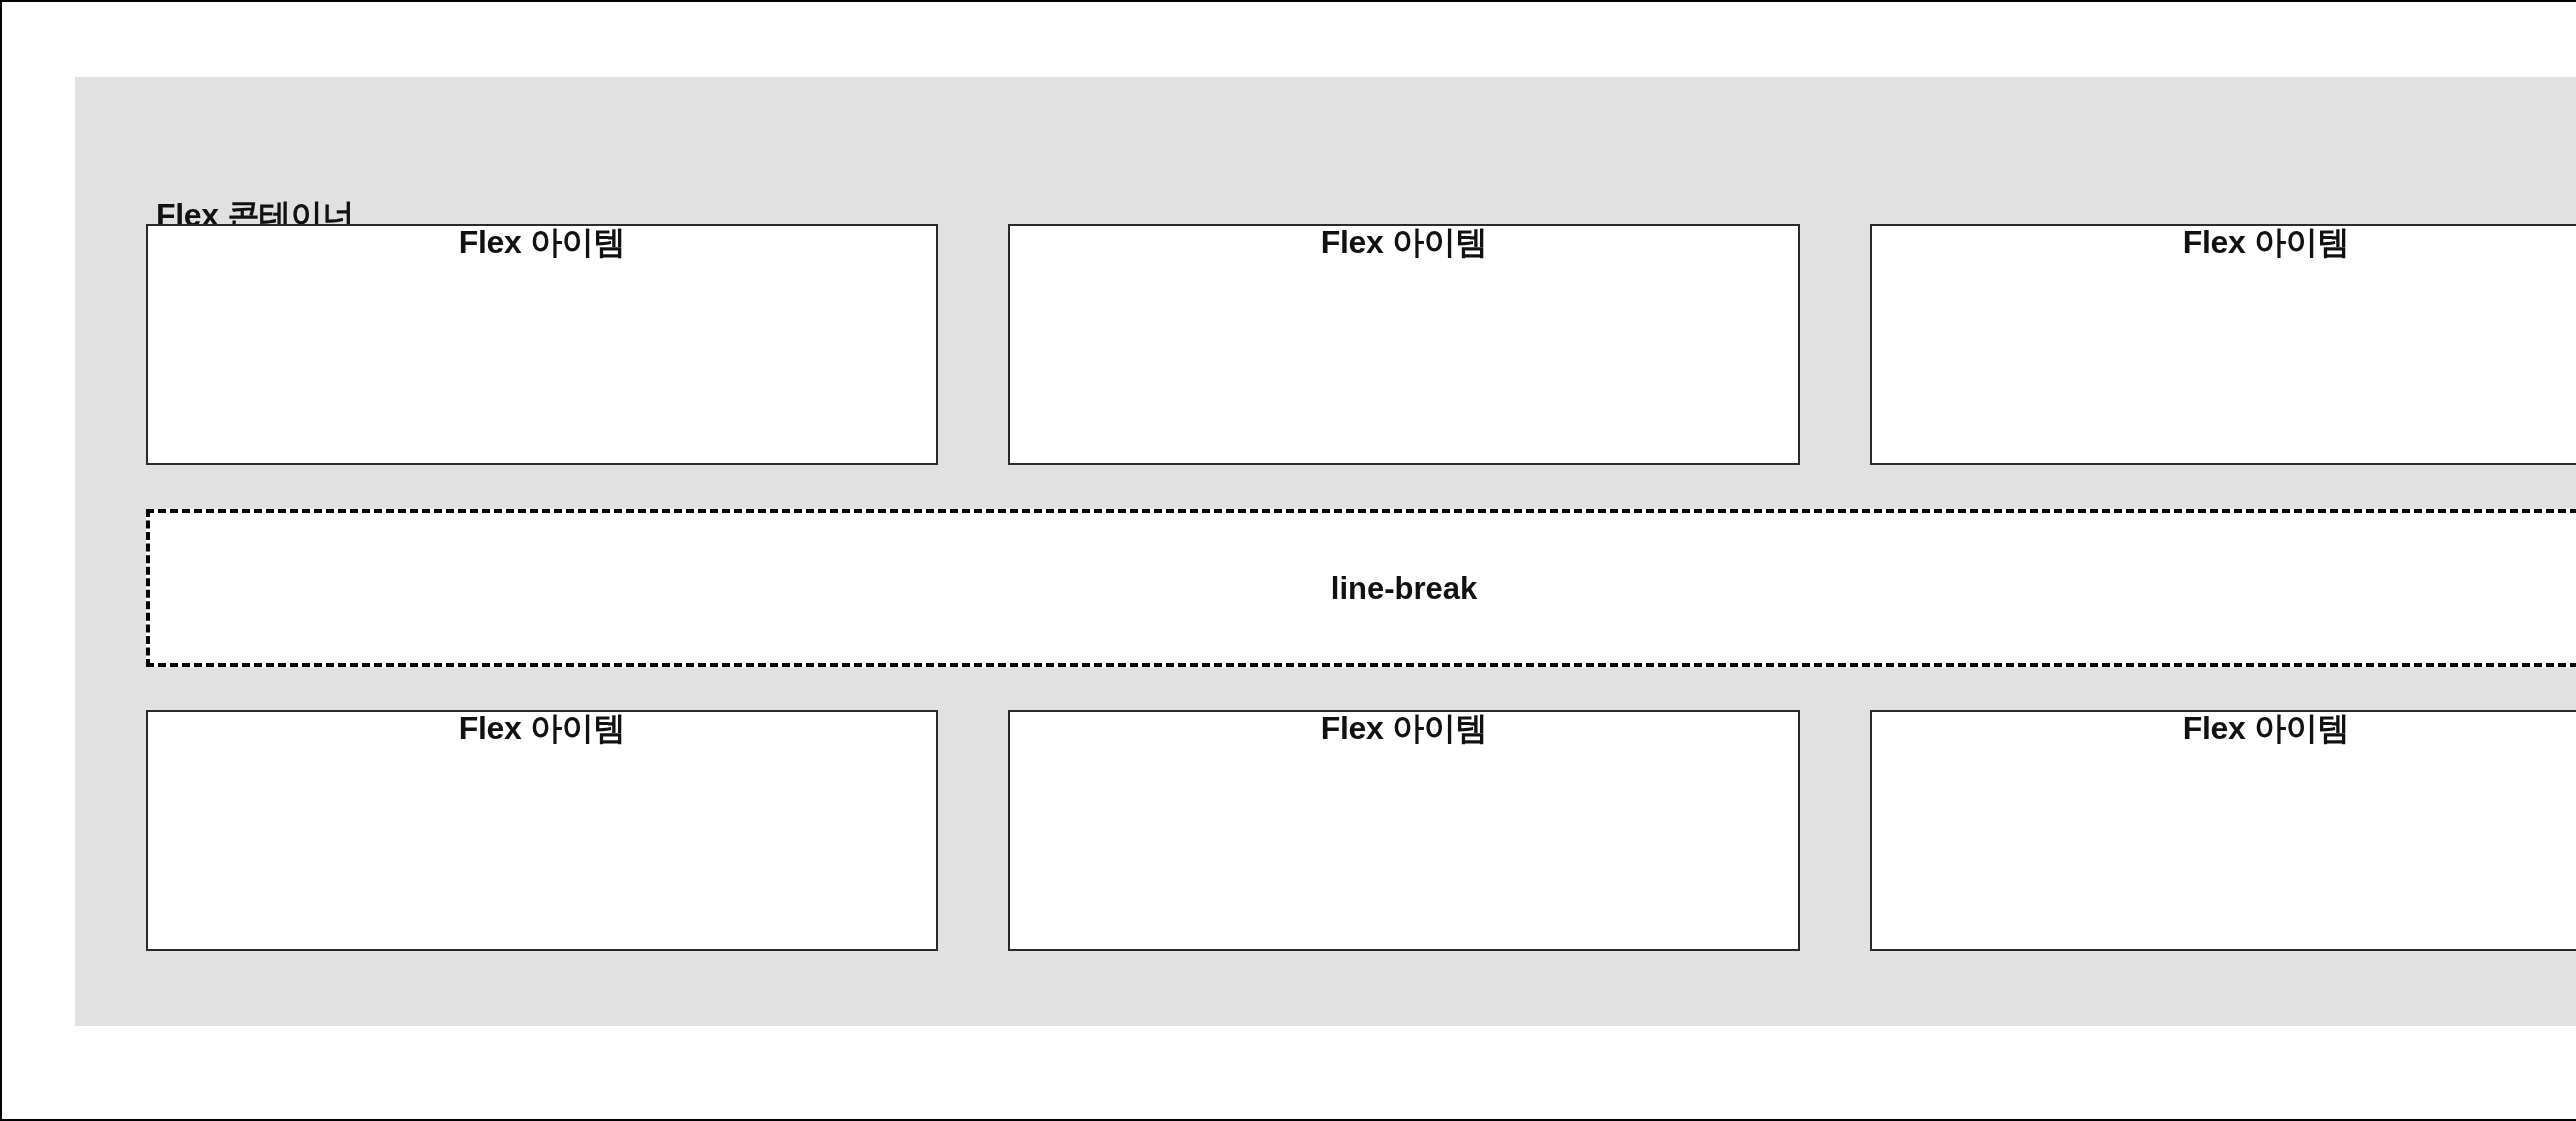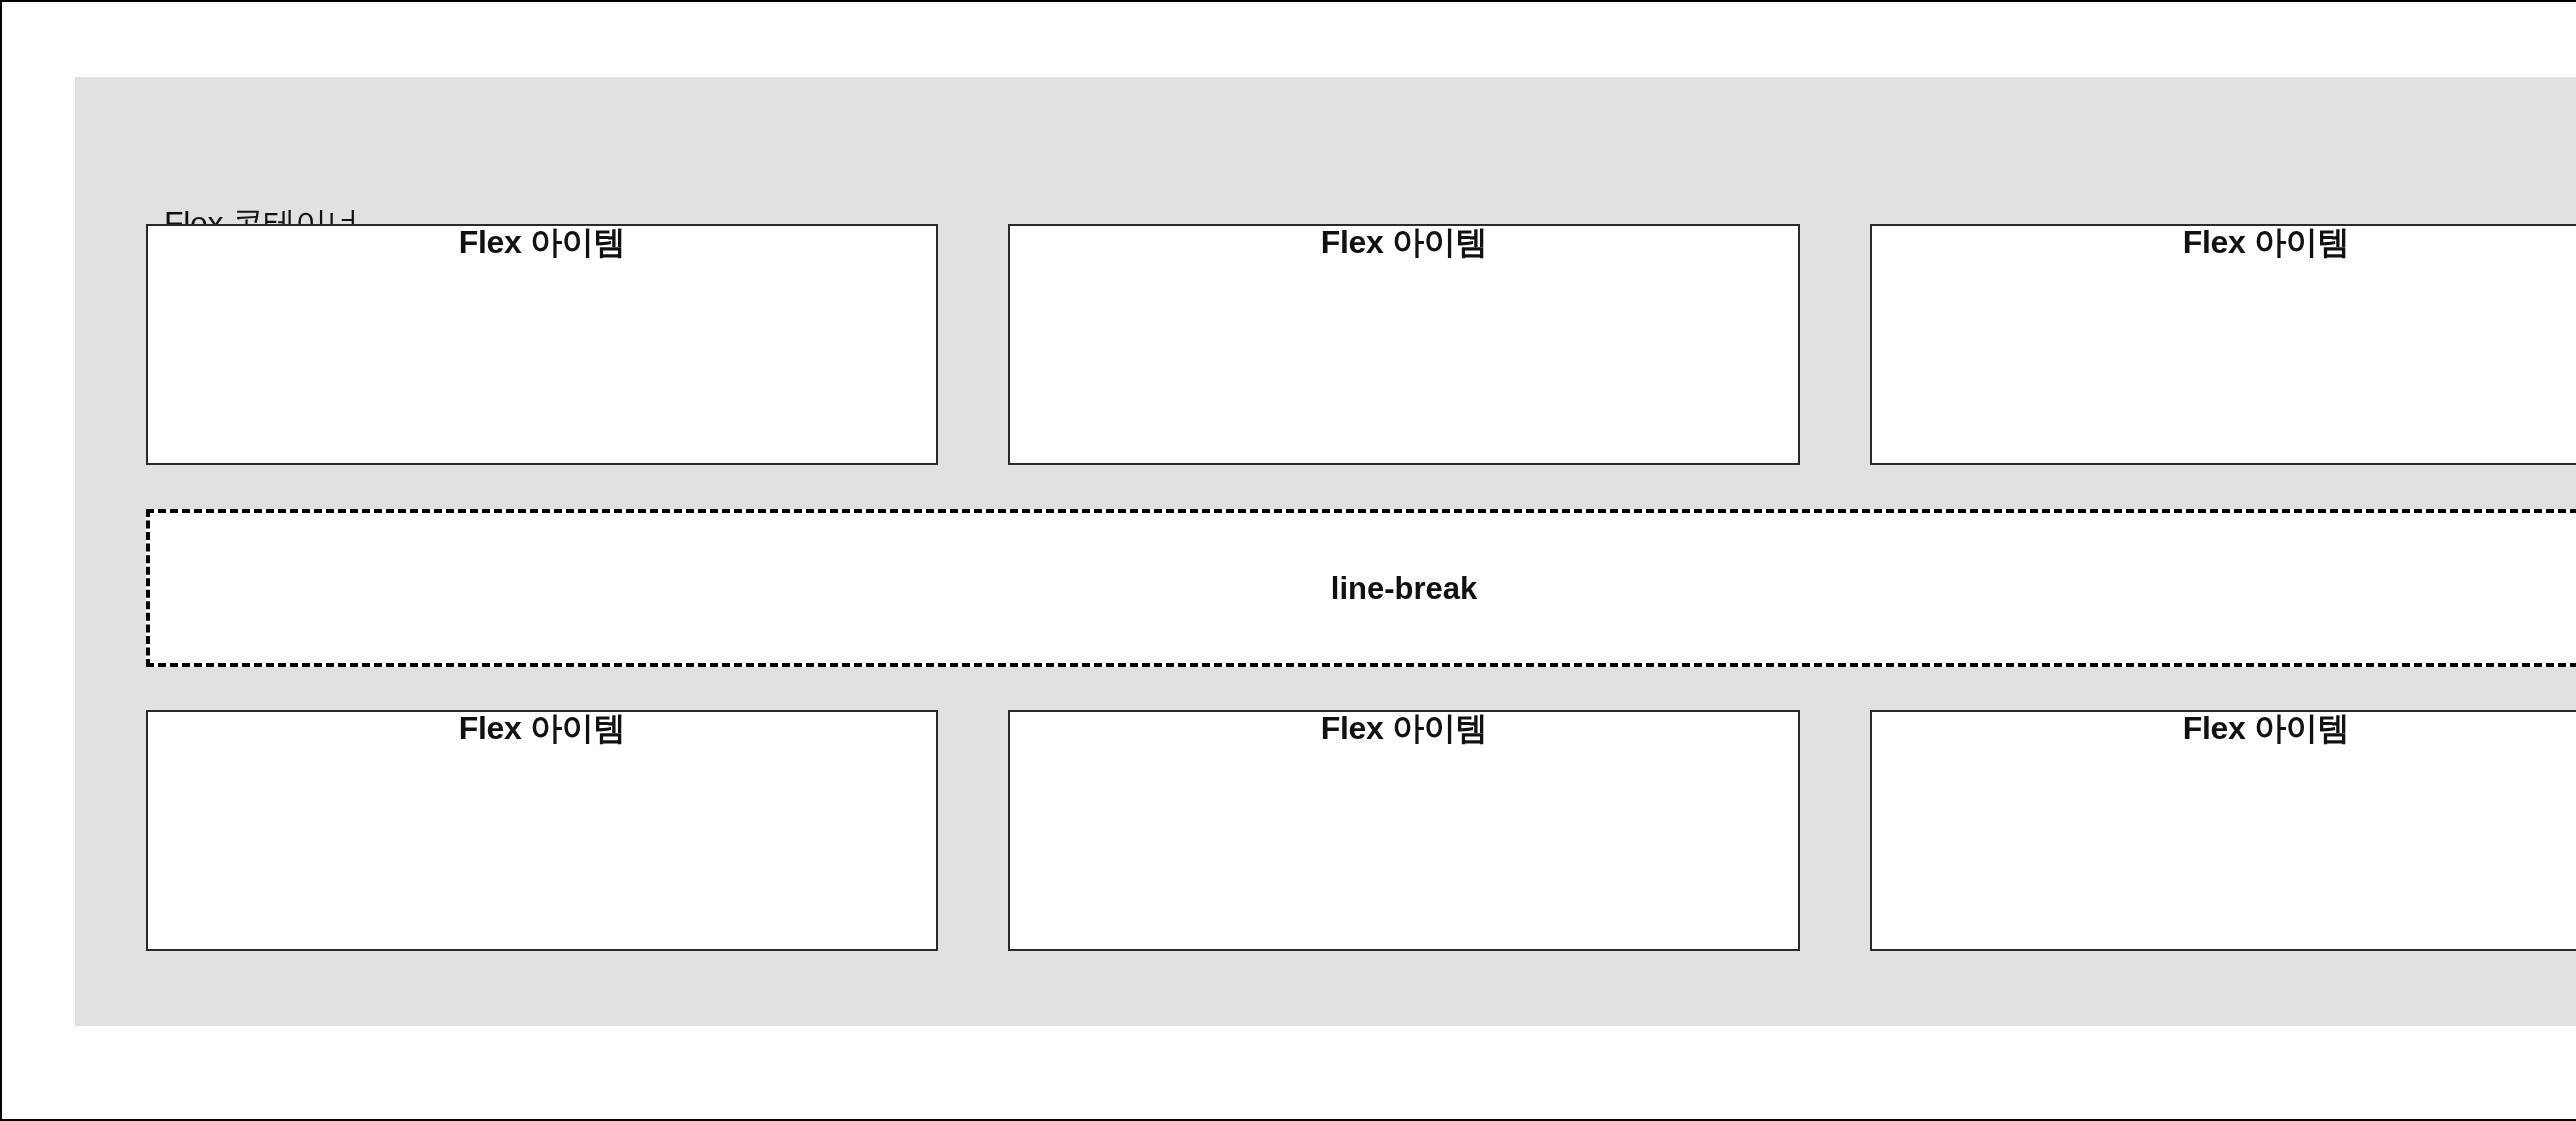--- a/index.html
+++ b/index.html
@@ -34,23 +34,23 @@
     width: 2634px;
     height: 949px;
     background: #e1e1e1;
     padding: 0;
   }
 
   .container-title {
     position: absolute;
     left: 73px;
     top: 114px;
-    margin: 16px;
+    margin: 8px;
     font-size: 32px;
-    font-weight: 400;
+    font-weight: 700;
     line-height: 1;
     color: #111111;
     letter-spacing: -0.3px;
     white-space: nowrap;
   }
 
   
   .flex-row {
     box-sizing: border-box;
     position: absolute;

